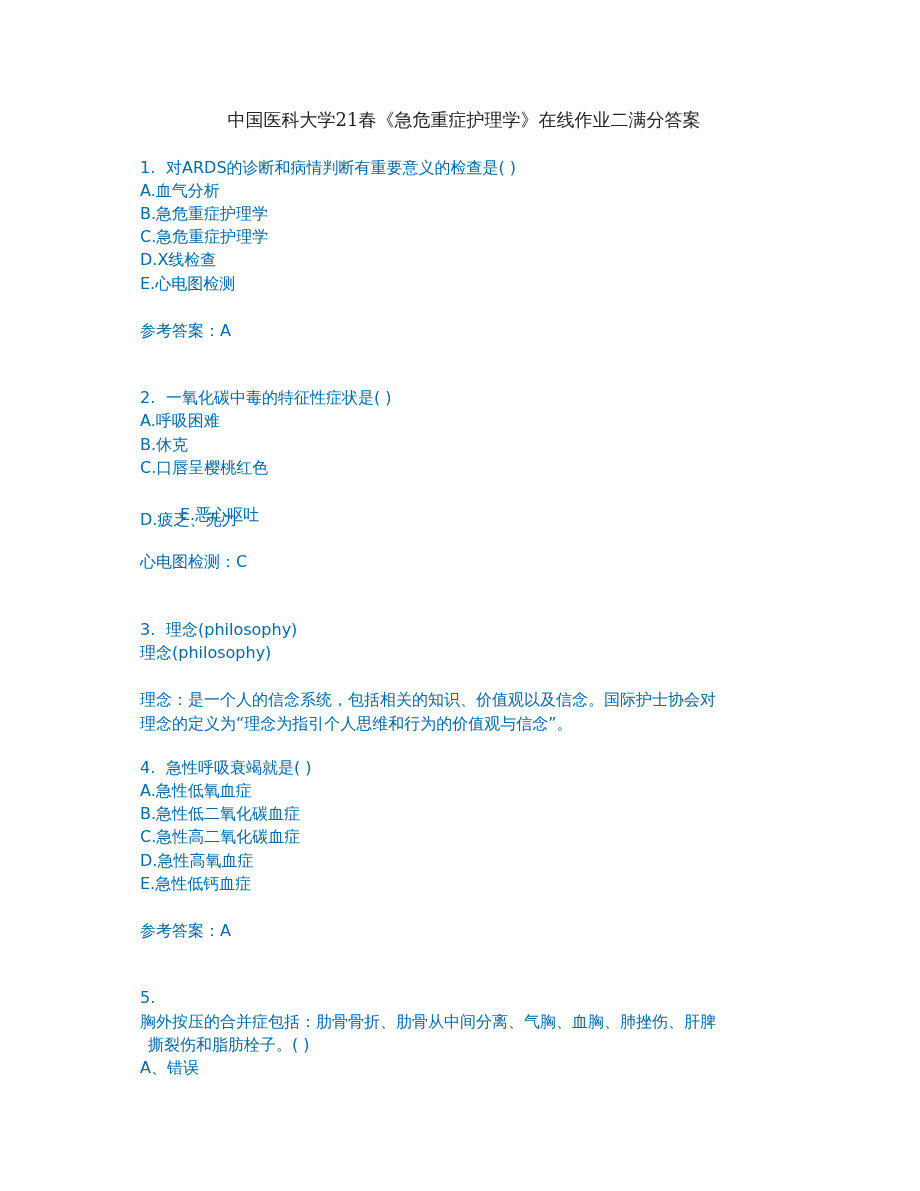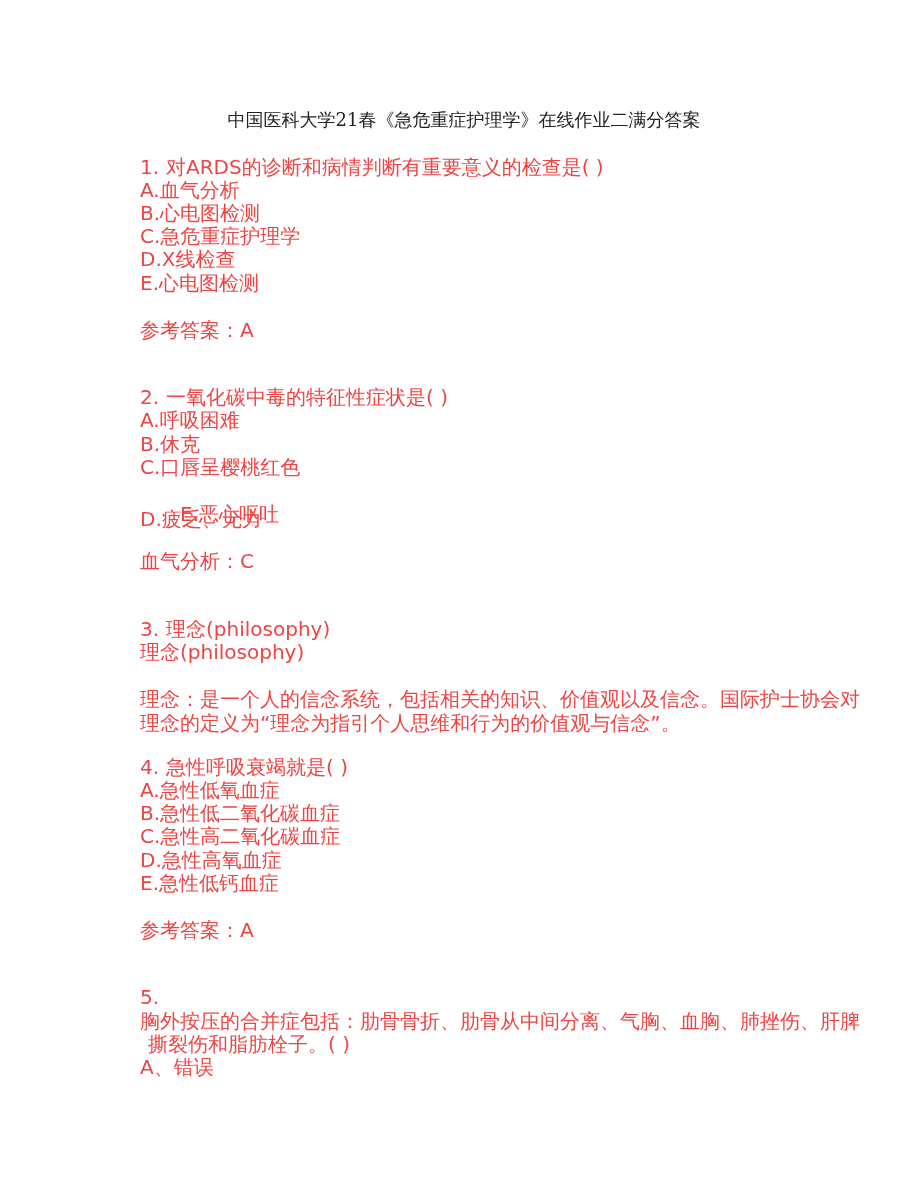--- a/index.html
+++ b/index.html
@@ -30,60 +30,60 @@
       font-family: "DejaVu Serif", "Liberation Serif", serif;
       font-size: 18px;
       line-height: 24px;
       color: #222222;
       white-space: nowrap;
     }
     .line {
       position: absolute;
       left: 136px;
       font-family: "DejaVu Sans", "Liberation Sans", sans-serif;
-      font-size: 20px;
+      font-size: 16px;
       line-height: 23px;
       height: 23px;
       white-space: nowrap;
-      color: #ef4444;
+      color: #0369a1;
     }
     .qnum {
       display: inline-block;
       width: 26px;
     }
   </style>
 </head>
 <body>
 
 <div class="page">
 
   <div class="title">中国医科大学21春《急危重症护理学》在线作业二满分答案</div>
 
   <div>
     <div class="line" style="top:156px;">
       <span class="qnum">1.</span><span>对ARDS的诊断和病情判断有重要意义的检查是(   )</span>
     </div>
     <div class="line" style="top:179px;">A.血气分析</div>
-    <div class="line" style="top:202px;">B.心电图检测</div>
+    <div class="line" style="top:202px;">B.急危重症护理学</div>
     <div class="line" style="top:225px;">C.急危重症护理学</div>
     <div class="line" style="top:248px;">D.X线检查</div>
     <div class="line" style="top:272px;">E.心电图检测</div>
     <div class="line" style="top:319px;">参考答案：A</div>
   </div>
 
   <div>
     <div class="line" style="top:386px;">
       <span class="qnum">2.</span><span>一氧化碳中毒的特征性症状是(   )</span>
     </div>
     <div class="line" style="top:409px;">A.呼吸困难</div>
     <div class="line" style="top:433px;">B.休克</div>
     <div class="line" style="top:456px;">C.口唇呈樱桃红色</div>
     <div class="line" style="top:480px;margin-top:28px;">D.疲乏、无力</div>
     <div class="line" style="top:503px;margin-left:40px;">E.恶心呕吐</div>
-    <div class="line" style="top:550px;">血气分析：C</div>
+    <div class="line" style="top:550px;">心电图检测：C</div>
   </div>
 
   <div>
     <div class="line" style="top:618px;">
       <span class="qnum">3.</span><span>理念(philosophy)</span>
     </div>
     <div class="line" style="top:641px;">理念(philosophy)</div>
     <div class="line" style="top:688px;">理念：是一个人的信念系统，包括相关的知识、价值观以及信念。国际护士协会对</div>
     <div class="line" style="top:712px;">理念的定义为“理念为指引个人思维和行为的价值观与信念”。</div>
   </div>

